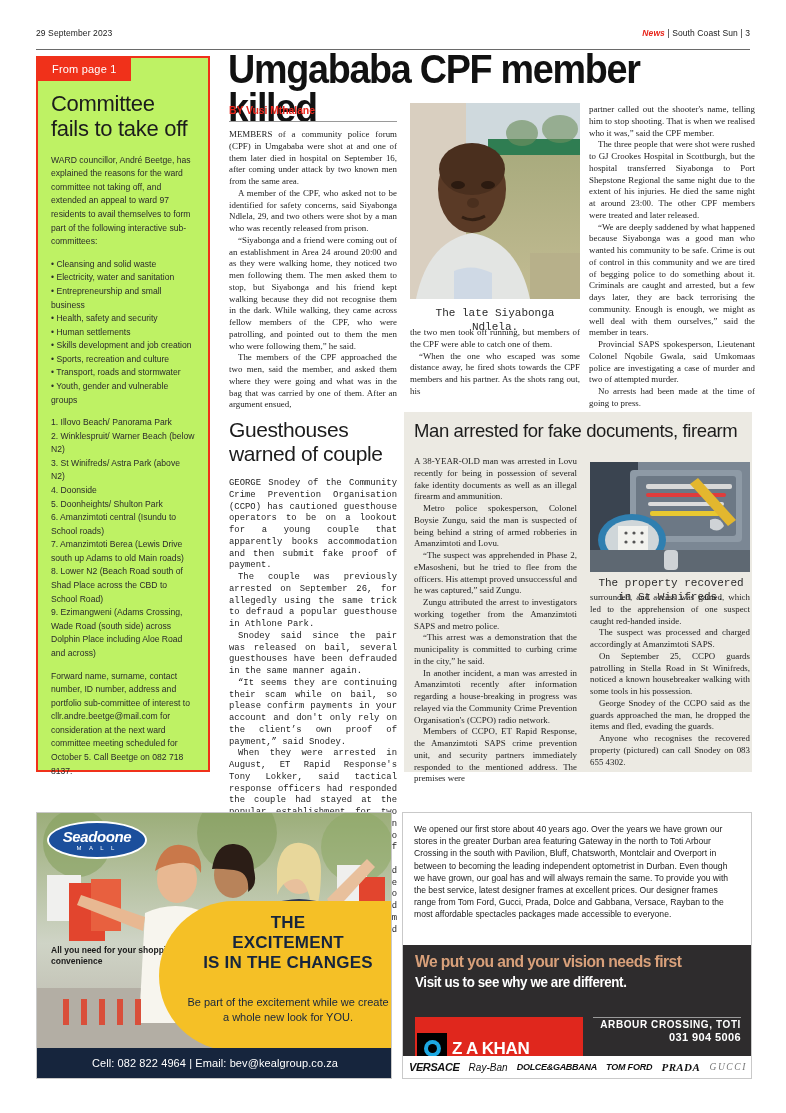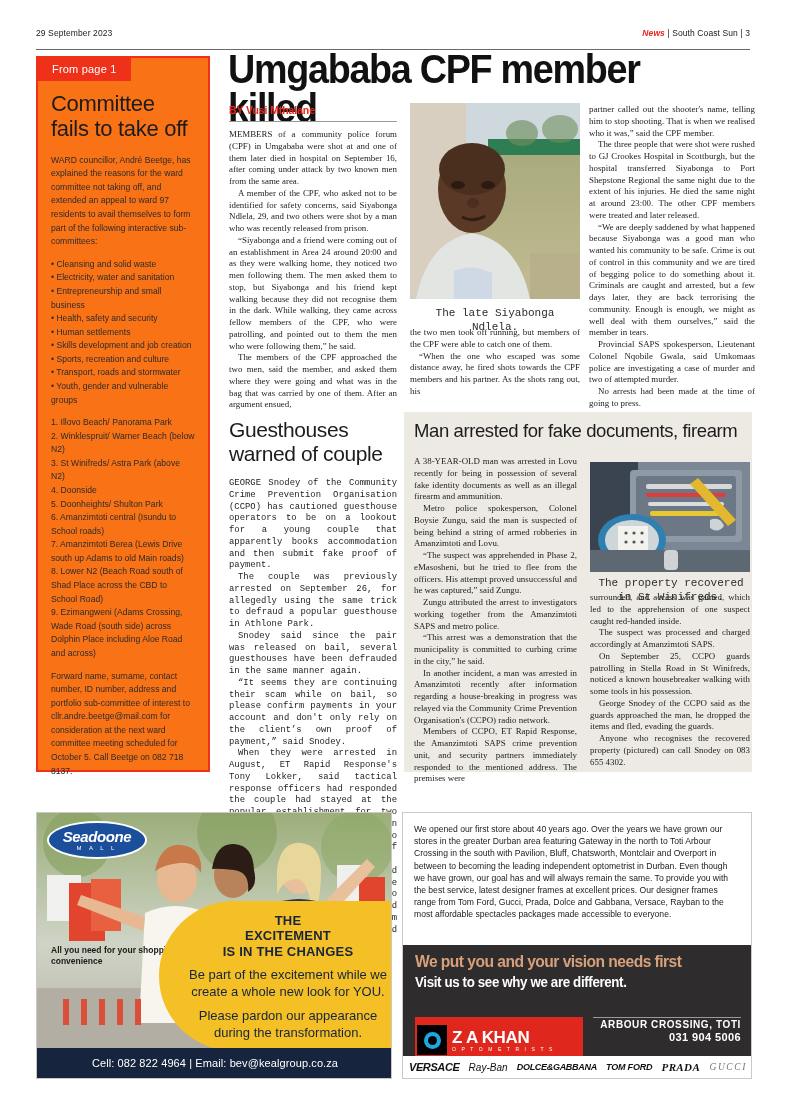--- a/index.html
+++ b/index.html
@@ -20,21 +20,21 @@
     border-bottom:1px solid #6a6a6a;
     font-size:8.5px; letter-spacing:0.1px;
   }
   .masthead .date { color:#1a1a1a; }
   .masthead .right { color:#1a1a1a; }
   .masthead .right .news { color:#e8261c; font-weight:bold; font-style:italic; }
 
   
   .redbox {
     position:absolute; left:36px; top:56px; width:174px; height:716px;
-    border:2px solid #f0311a; background:#f97316;
+    border:2px solid #f0311a; background:#bef264;
   }
   .frompage {
     position:absolute; left:38px; top:58px;
     background:#f0311a; color:#ffffff;
     font-size:11px; padding:5px 14px 6px 14px;
     letter-spacing:0.2px;
   }
   .redbox-inner { padding: 34px 13px 10px 13px; }
   .hd-left {
     font-size:22px; line-height:1.13; font-weight:400;
@@ -122,23 +122,23 @@
   .sea-tag {
     position:absolute; left:14px; top:132px; width:130px;
     font-size:8.5px; font-weight:bold; color:#1a1a1a; line-height:1.25;
   }
   .sea-circle {
     position:absolute; right:-14px; top:88px; width:246px; height:150px;
     background:#f5c026; border-radius:120px 0 0 120px;
     padding:12px 14px 0 26px; text-align:center;
   }
   .sea-h {
-    font-size:13px; font-weight:bold; color:#16253d; line-height:1.18; letter-spacing:0.2px;
-  }
-  .sea-p { font-size:13px; color:#16253d; line-height:1.32; margin-top:7px; }
+    font-size:17px; font-weight:bold; color:#16253d; line-height:1.18; letter-spacing:0.2px;
+  }
+  .sea-p { font-size:11px; color:#16253d; line-height:1.32; margin-top:22px; }
   .sea-bar {
     position:absolute; left:0; bottom:0; width:356px; height:30px;
     background:#16253d; color:#ffffff; font-size:11px;
     display:flex; align-items:center; justify-content:center; letter-spacing:0.1px;
   }
 
   
   .ad-zak {
     position:absolute; left:402px; top:812px; width:350px; height:267px;
     border:1px solid #c9c9c9; background:#ffffff; overflow:hidden;
@@ -149,21 +149,21 @@
   .zak-dark {
     position:absolute; left:0; bottom:0; width:350px; height:133px;
     background:#2e2c2d; padding:7px 12px 0 12px;
   }
   .zak-l1 { color:#d8a07a; font-size:17px; font-weight:bold; letter-spacing:-0.6px;
             transform:scaleX(0.92); transform-origin:left center; }
   .zak-l2 { color:#ffffff; font-size:14.5px; font-weight:bold; letter-spacing:-0.4px; margin-top:2px;
             transform:scaleX(0.92); transform-origin:left center; }
   .zak-row { position:absolute; left:12px; bottom:28px; width:326px; height:33px; display:flex; }
   .zak-logo {
-    width:168px; height:46px; background:#e0271d; display:flex; align-items:center;
+    width:168px; height:46px; background:#e0271d; display:flex; align-items:flex-end;
   }
   .zak-eye {
     width:30px; height:30px; background:#000; margin-left:2px;
     display:flex; align-items:center; justify-content:center;
   }
   .zak-eye .ball { width:17px; height:17px; border-radius:50%; background:#1da8e2;
                    display:flex; align-items:center; justify-content:center; }
   .zak-eye .pupil { width:9px; height:9px; border-radius:50%; background:#000; }
   .zak-name { color:#ffffff; font-size:17px; font-weight:bold; line-height:1; margin-left:5px;
               letter-spacing:-0.3px;}

